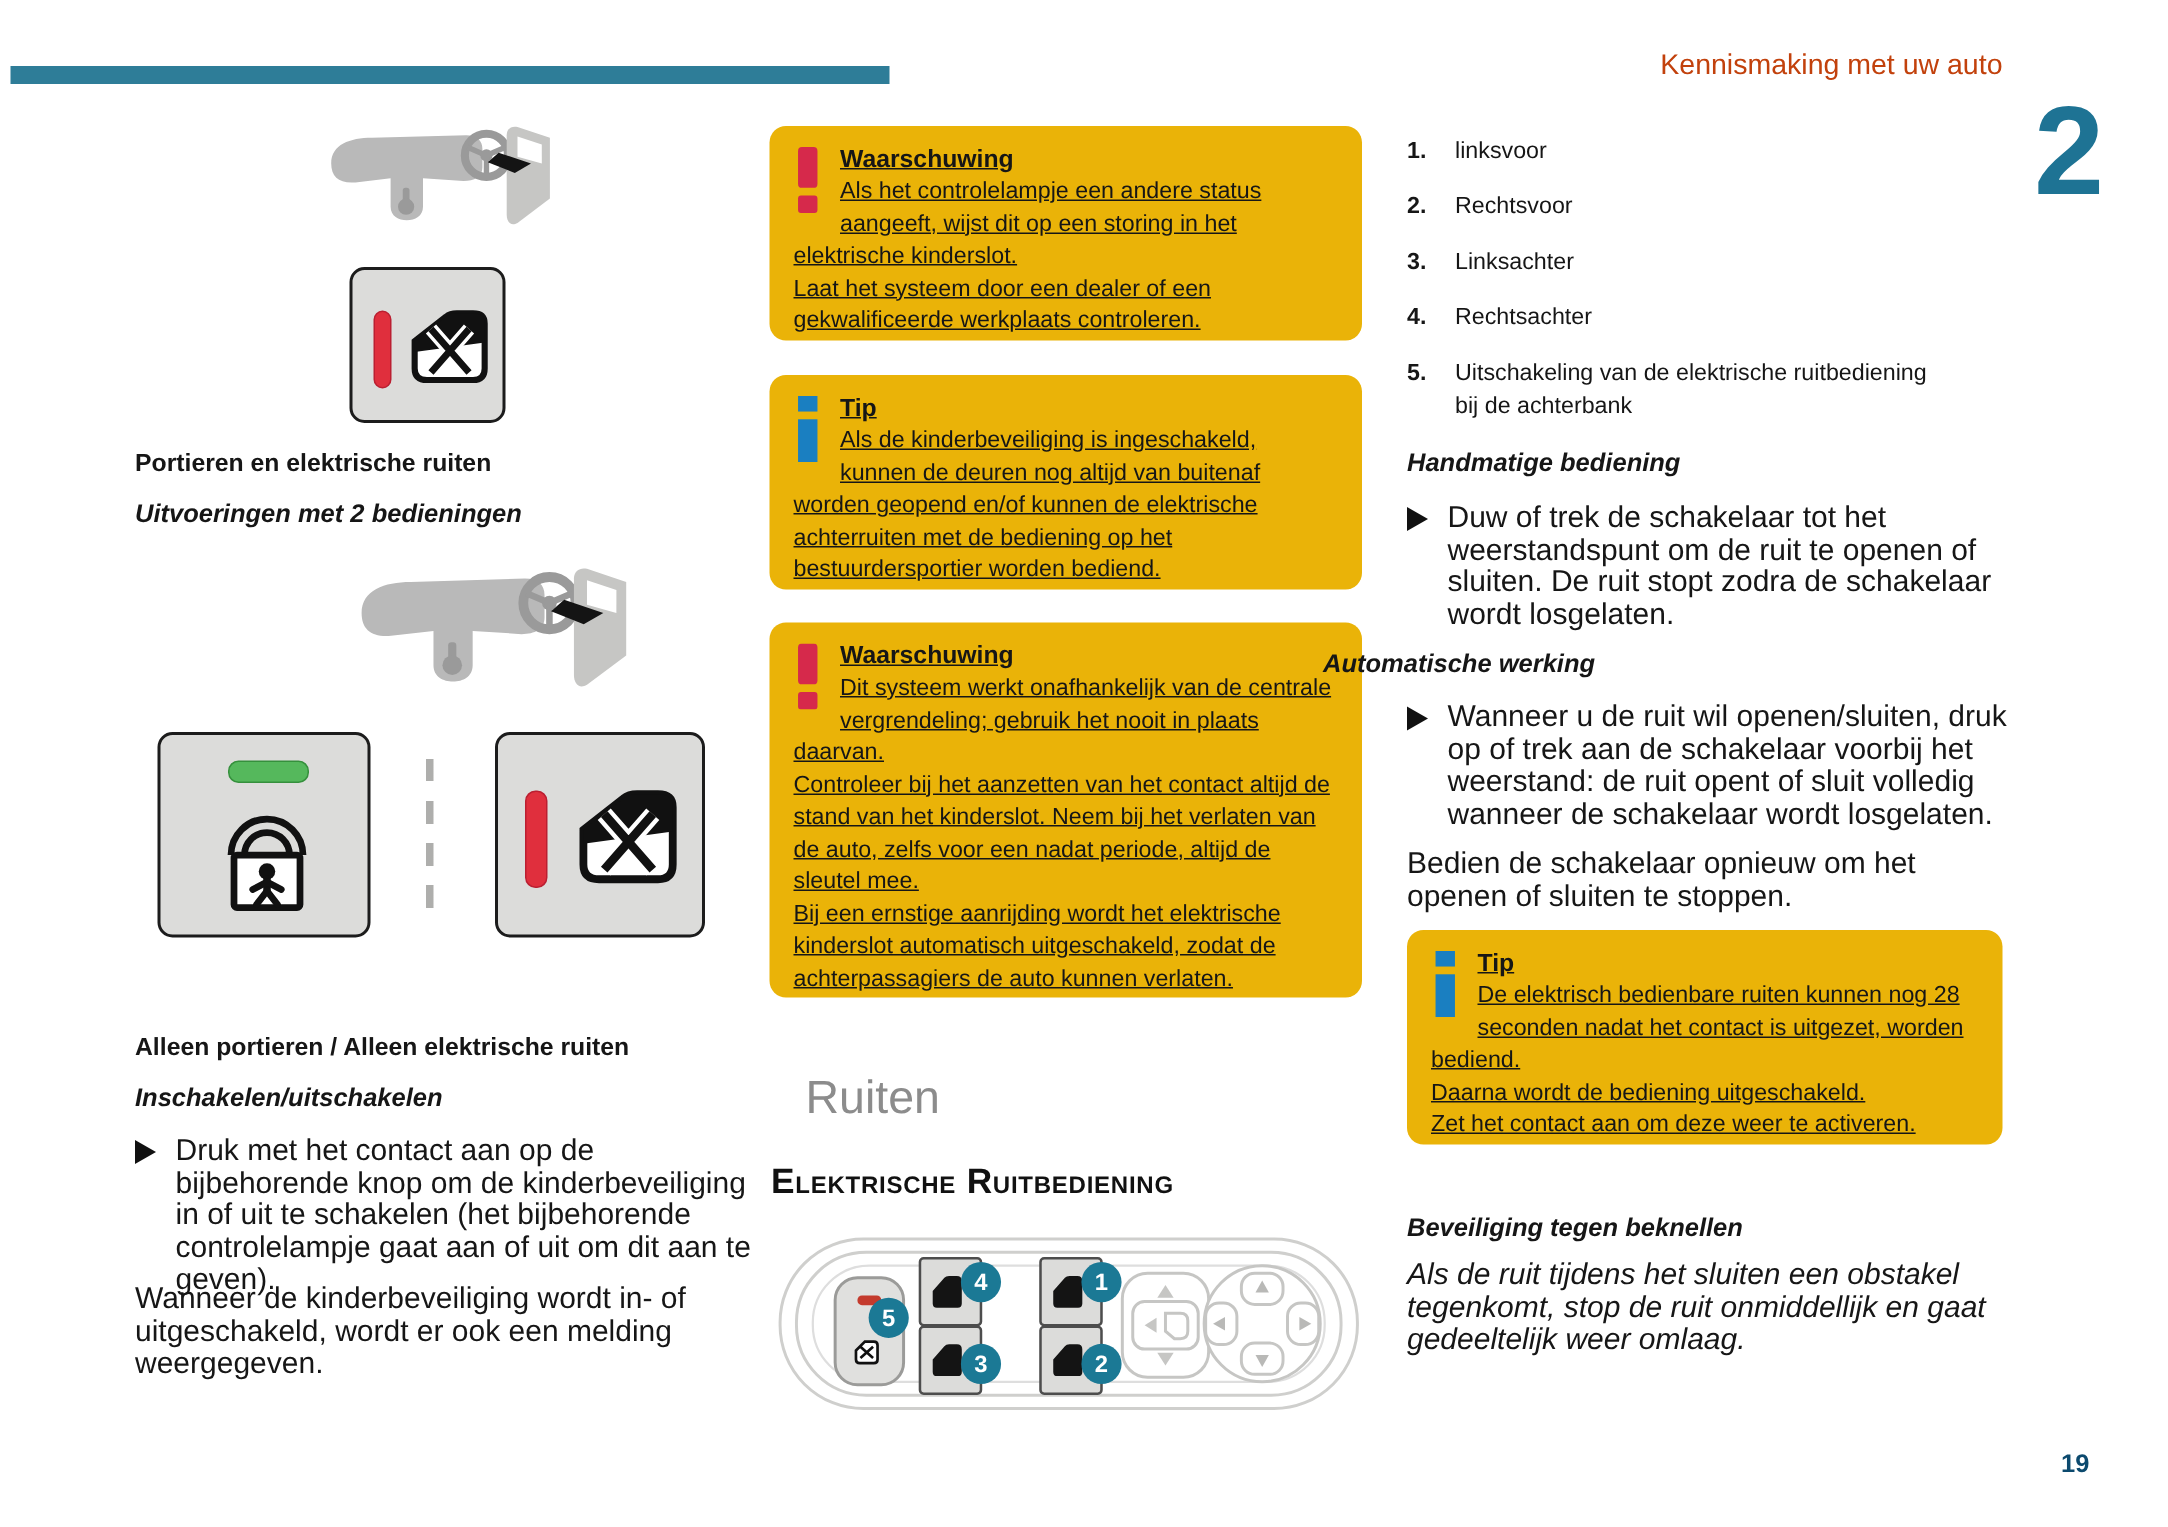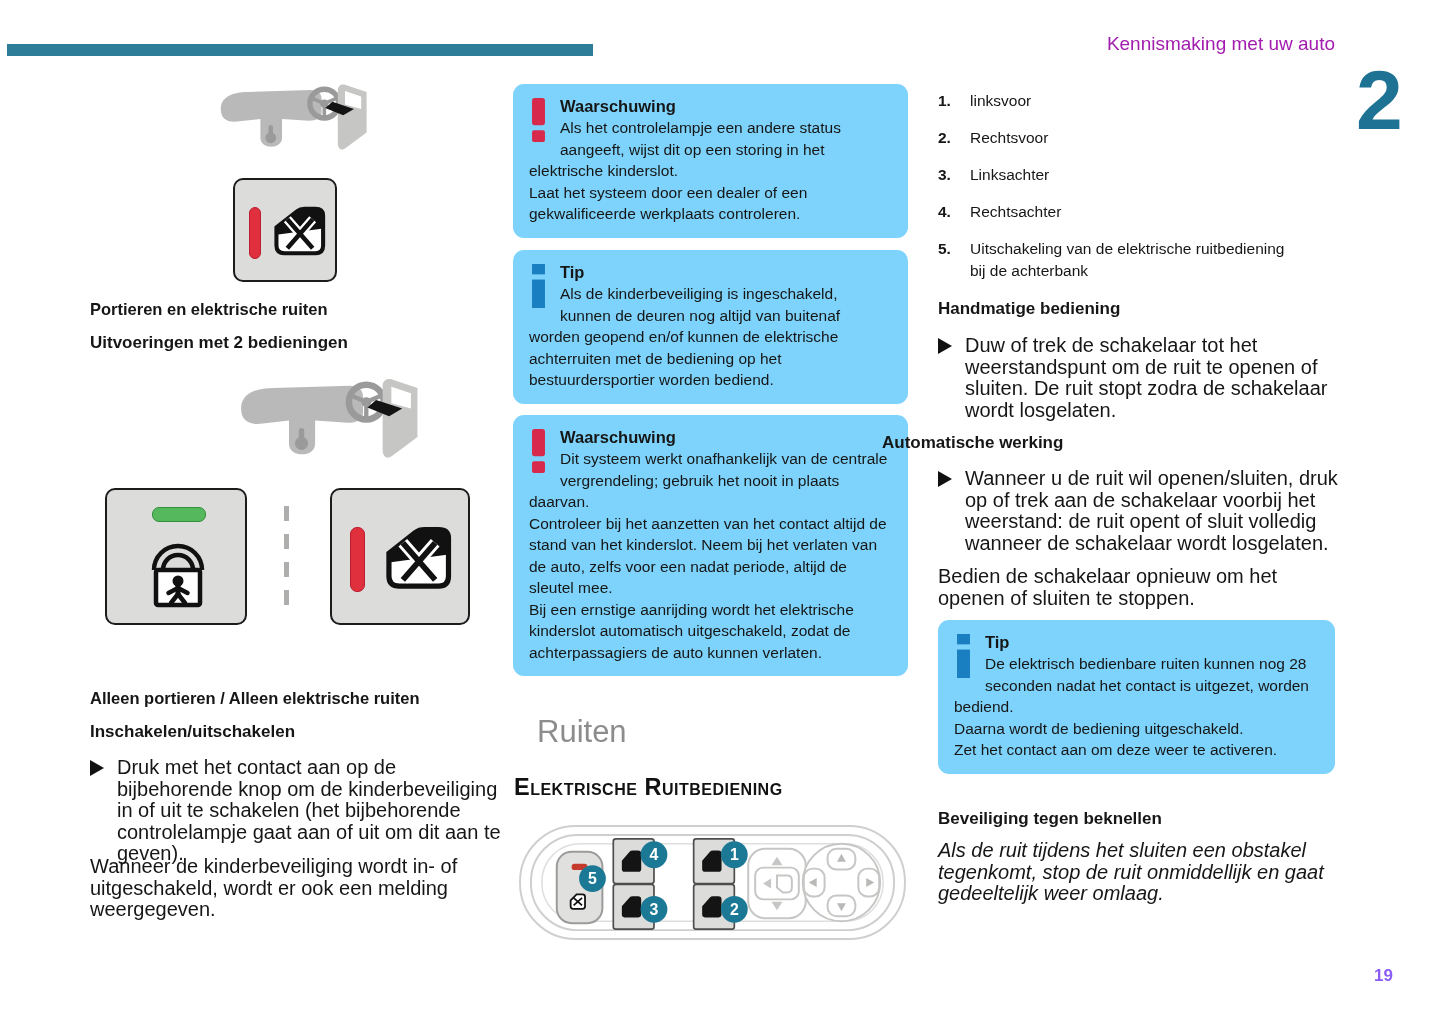--- a/index.html
+++ b/index.html
@@ -2,38 +2,38 @@
 <html><head>
 <meta charset="utf-8">
 <style>
   html,body { margin:0; padding:0; background:#ffffff; }
   body { font-family:"Liberation Sans", sans-serif; color:#161616; }
   .page { position:relative; width:1445px; height:1018px; background:#fff; overflow:hidden; }
   .abs { position:absolute; }
 
   
   .topbar { position:absolute; left:7px; top:44px; width:586px; height:12px; background:#2e7d98; }
-  .breadcrumb { position:absolute; top:33px; right:110px; font-size:19px; color:#a21caf; }
+  .breadcrumb { position:absolute; top:33px; right:110px; font-size:19px; color:#c2410c; }
   .chapter-num { position:absolute; top:58px; left:1356px; font-size:84px; font-weight:bold; color:#1e7394; line-height:1; }
-  .page-num { position:absolute; top:966px; left:1374px; font-size:17px; font-weight:bold; color:#8b5cf6; }
+  .page-num { position:absolute; top:966px; left:1374px; font-size:17px; font-weight:bold; color:#0c4a6e; }
 
   
   .body-text { font-size:20px; line-height:21.5px; }
-  .h-bold { font-size:17px; font-weight:bold; }
+  .h-bold { font-size:17px; font-weight:bold;font-style:italic; }
   .caption-bold { font-size:16.5px; font-weight:bold; }
 
   
   .bullet { padding-left:27px; }
   .tri { position:absolute; left:0; top:3px; width:0; height:0;
          border-top:8px solid transparent; border-bottom:8px solid transparent;
          border-left:14px solid #111; }
 
   
-  .box { position:absolute; box-sizing:border-box; width:395px; background:#7dd3fc;
-         border-radius:11px; padding:11px 16px 13px 16px; }
+  .box { position:absolute; box-sizing:border-box; width:395px; background:#eab308;
+         border-radius:11px; padding:11px 16px 2px 16px;text-decoration:underline; }
   .box p { margin:0; font-size:15.5px; line-height:21.5px; }
   .float-icon { float:left; width:22px; height:46px; margin-right:9px; margin-top:3px; }
   .box-title { font-size:16.5px; font-weight:bold; line-height:22px; }
 
   
   .section-h { position:absolute; font-size:31px; color:#8c8c8c; }
   .subsection-h { position:absolute; font-size:23.5px; font-weight:bold; color:#111;
                   font-variant:small-caps; text-transform:capitalize; letter-spacing:0.5px; }
 
   

